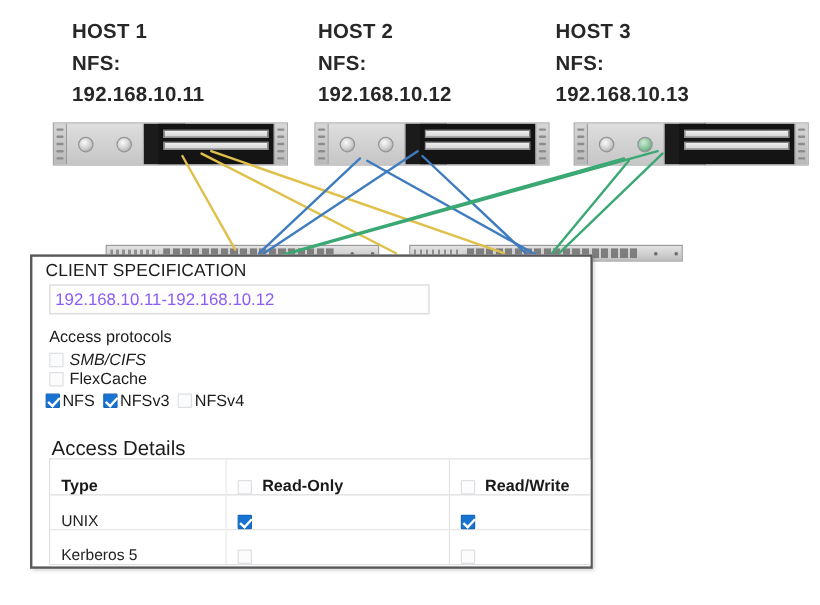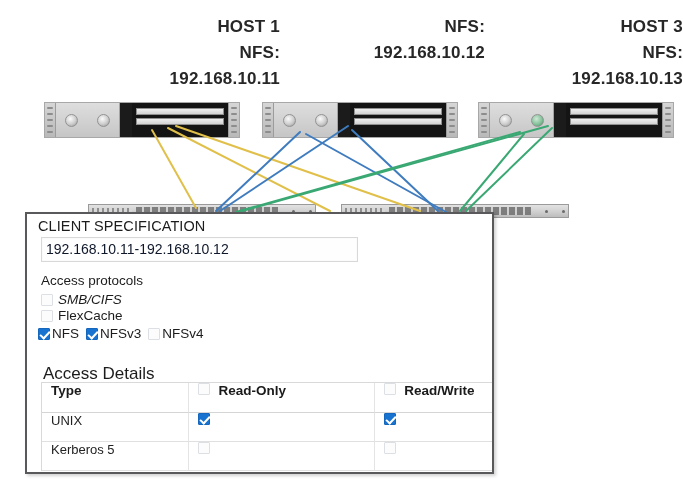--- a/index.html
+++ b/index.html
@@ -17,21 +17,21 @@
 
   
   #diagram {
     position: absolute;
     left: 0; top: 0;
     width: 683px; height: 504px;
   }
 
   .host-label {
     position: absolute;
-    text-align: right;
+    text-align: left;
     font-family: "Liberation Sans", sans-serif;
     font-weight: bold;
     font-size: 17px;
     line-height: 26px;
     color: #272727;
     letter-spacing: 0.2px;
     white-space: nowrap;
   }
   .host-label .ln { display: block; }
 
@@ -142,21 +142,21 @@
     white-space: nowrap;
   }
   .client-input {
     position: absolute; left: 14px; top: 23px;
     width: 317px; height: 25px;
     border: 1px solid #d8d8d8;
     background: #fefefe;
     box-shadow: inset 0 0 0 1px #fbfbfb;
     font-family: "Liberation Sans", sans-serif;
     font-size: 14px;
-    color: #0f172a;
+    color: #8b5cf6;
     padding: 0 4px;
     line-height: 23px;
     white-space: nowrap;
     overflow: hidden;
   }
 
   .sec-label {
     position: absolute;
     font-size: 13.5px;
     color: #1c1c1c;
@@ -210,21 +210,21 @@
     border-top: 1px solid #d9d9d9;
     border-left: 1px solid #d9d9d9;
     font-size: 13px;
   }
   #access-table .trow { display: flex; }
   #access-table .th, #access-table .td {
     border-right: 1px solid #e4e4e4;
     border-bottom: 1px solid #e0e0e0;
     padding: 0 9px;
     display: flex;
-    align-items: flex-start;
+    align-items: flex-end;
     background: #ffffff;
   }
   #access-table .trow.head .th {
     height: 30px;
     font-weight: bold;
     color: #1a1a1a;
     font-size: 13.5px;
     background: #ffffff;
     border-bottom: 1px solid #d5d5d5;
   }
@@ -240,20 +240,21 @@
 <body>
 
 <div id="diagram">
 
   <div class="host-label" style="left:60px; top:14px; width:220px;">
     <span class="ln">HOST 1</span>
     <span class="ln">NFS:</span>
     <span class="ln">192.168.10.11</span>
   </div>
   <div class="host-label" style="left:265px; top:14px; width:220px;">
+    <span class="ln">HOST 2</span>
     <span class="ln">NFS:</span>
     <span class="ln">192.168.10.12</span>
   </div>
   <div class="host-label" style="left:463px; top:14px; width:220px;">
     <span class="ln">HOST 3</span>
     <span class="ln">NFS:</span>
     <span class="ln">192.168.10.13</span>
   </div>
 
   <div class="server" style="left:44px; top:102px; width:196px; height:36px;">

